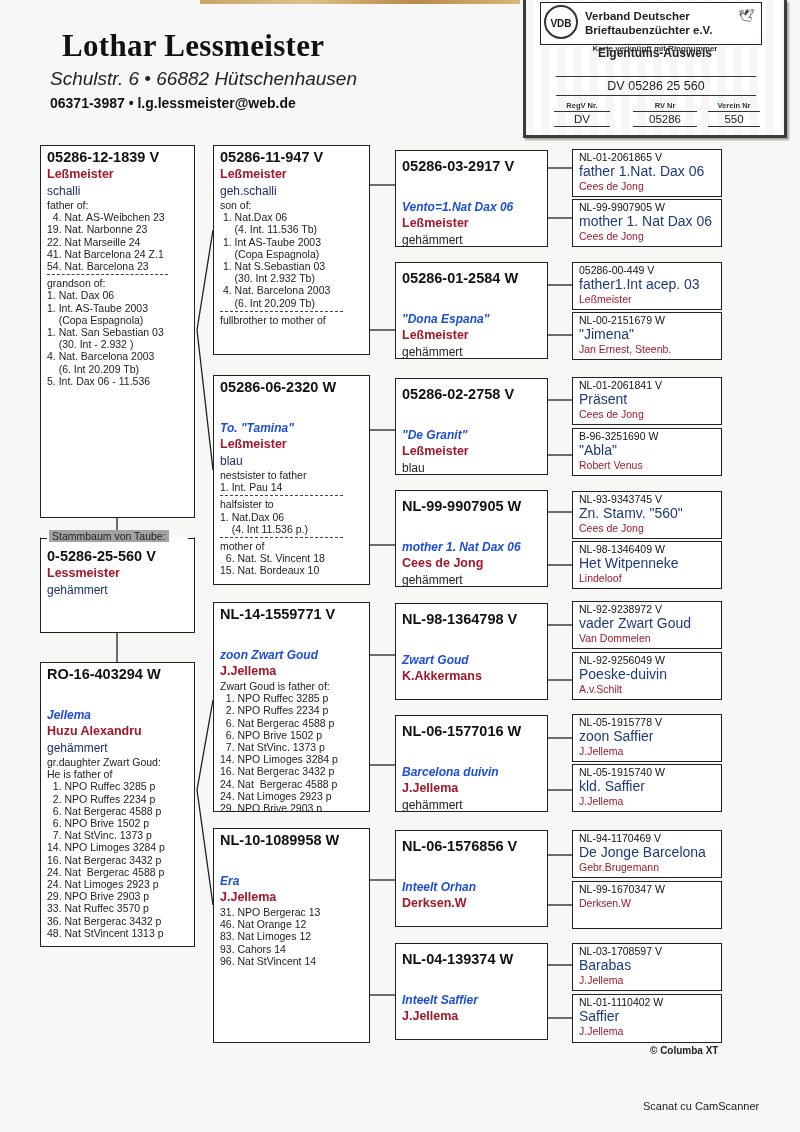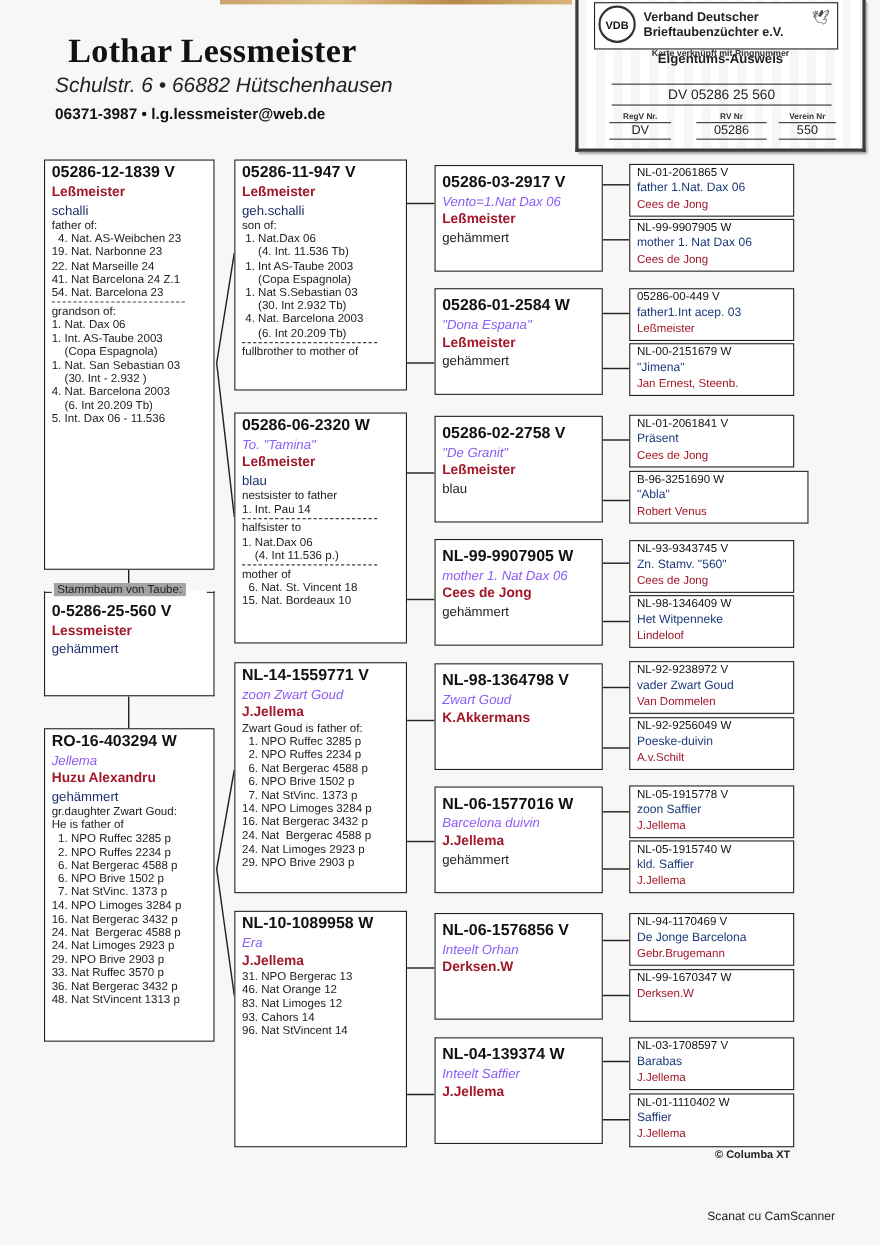--- a/index.html
+++ b/index.html
@@ -42,33 +42,33 @@
   .card-ring { position: absolute; left: 30px; width: 200px; top: 76px; text-align: center; font-size: 12.5px; color: #222; border-top: 1px solid #333; border-bottom: 1px solid #333; padding: 2px 0; }
   .card-field { position: absolute; top: 101px; width: 56px; text-align: center; }
   .card-field .lbl { font-size: 7.5px; font-weight: bold; color: #333; border-bottom: 1px solid #333; padding-bottom: 1px; }
   .card-field .val { font-size: 11.5px; color: #222; border-bottom: 1px solid #333; padding: 1px 0; }
 
   .box {
     position: absolute; background: #fff; border: 1.5px solid #222;
     box-sizing: border-box; padding: 3px 6px; overflow: hidden;
   }
   .ring { font-weight: bold; font-size: 14.5px; color: #111; line-height: 17px; }
-  .name { font-style: italic; font-weight: normal; font-size: 12px; color: #8b5cf6; line-height: 16px; }
+  .name { font-style: italic; font-weight: bold; font-size: 12px; color: #1d4ed8; line-height: 16px; margin-top: 24px; }
   .breeder { font-weight: bold; font-size: 12.5px; color: #a0182a; line-height: 17px; }
   .color { font-size: 12px; color: #1c2f6a; line-height: 16px; }
   .color.dark { color: #222; }
   .info { font-size: 10.5px; line-height: 12.2px; color: #222; white-space: pre; }
   .sep { border-top: 1px dashed #444; margin: 2px 20px 2px 0; height: 0; }
   .label-tab {
     position: absolute; left: 8px; top: -8px; background: #a3a3a3; padding: 0 3px;
     font-size: 10.5px; color: #222;
   }
   .small { padding: 1px 6px; }
   .small .sring { font-size: 10.5px; color: #111; line-height: 13px; }
-  .small .sname { font-size: 11px; color: #1c3a7a; line-height: 15px; }
+  .small .sname { font-size: 14px; color: #1c3a7a; line-height: 15px; }
   .small .sbreeder { font-size: 10.5px; color: #a0182a; line-height: 15px; }
 
   svg.lines { position: absolute; left: 0; top: 0; width: 800px; height: 1132px; pointer-events: none; }
   .footer-copy { position: absolute; left: 650px; top: 1045px; font-size: 10px; font-weight: bold; color: #222; }
   .footer-scan { position: absolute; left: 643px; top: 1100px; font-size: 11px; color: #222; }
 </style>
 </head>
 <body>
 
 <div class="photo-strip"></div>
@@ -317,21 +317,21 @@
 <div class="box small" style="left:572px;top:312px;width:150px;height:48px">
   <div class="sring">NL-00-2151679 W</div>
   <div class="sname">"Jimena"</div>
   <div class="sbreeder">Jan Ernest, Steenb.</div>
 </div>
 <div class="box small" style="left:572px;top:377px;width:150px;height:48px">
   <div class="sring">NL-01-2061841 V</div>
   <div class="sname">Präsent</div>
   <div class="sbreeder">Cees de Jong</div>
 </div>
-<div class="box small" style="left:572px;top:428px;width:163px;height:48px">
+<div class="box small" style="left:572px;top:428px;width:150px;height:48px">
   <div class="sring">B-96-3251690 W</div>
   <div class="sname">"Abla"</div>
   <div class="sbreeder">Robert Venus</div>
 </div>
 <div class="box small" style="left:572px;top:491px;width:150px;height:48px">
   <div class="sring">NL-93-9343745 V</div>
   <div class="sname">Zn. Stamv. "560"</div>
   <div class="sbreeder">Cees de Jong</div>
 </div>
 <div class="box small" style="left:572px;top:541px;width:150px;height:48px">

